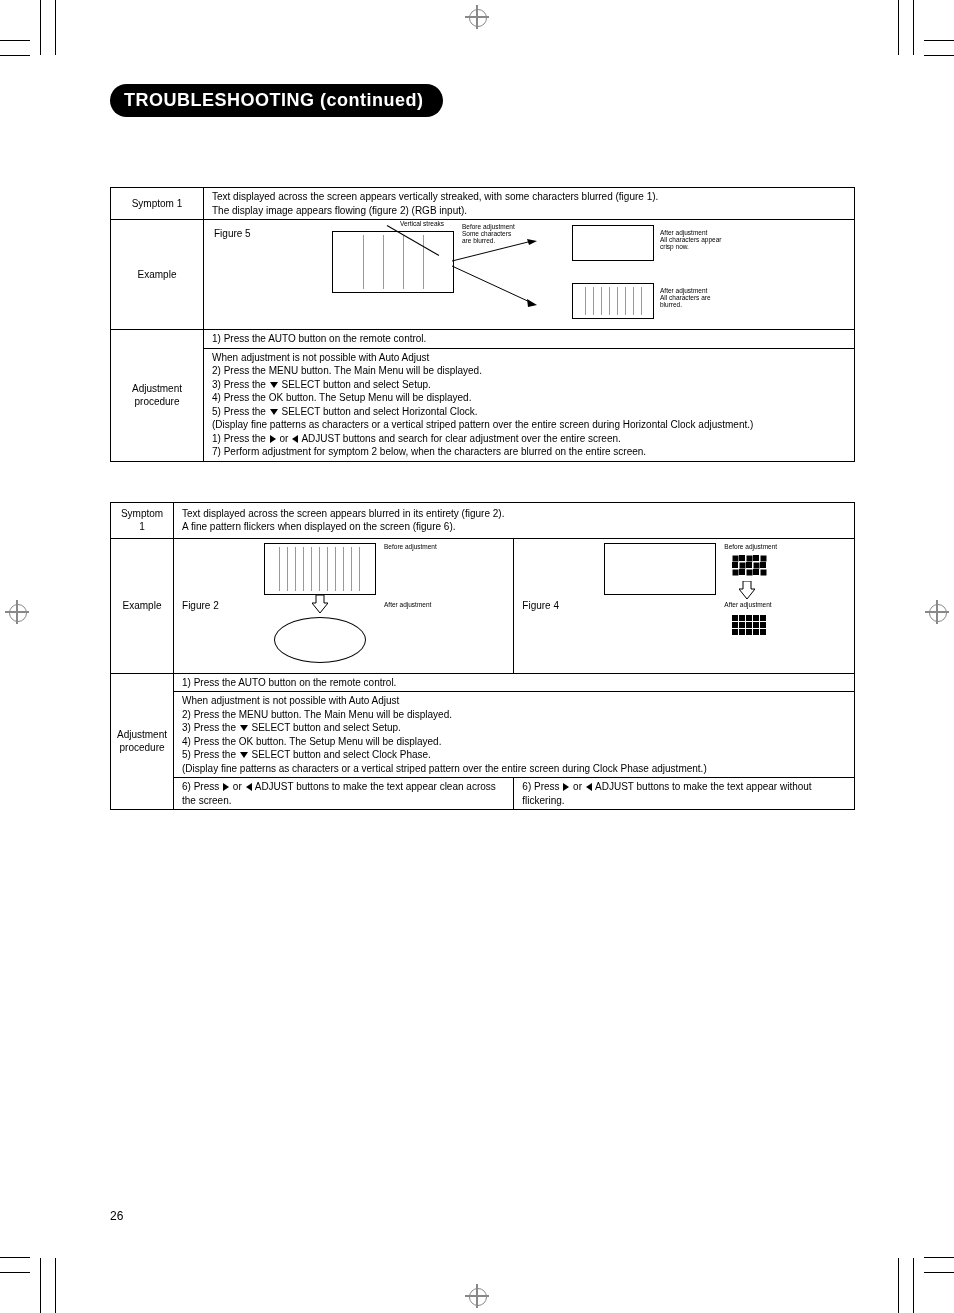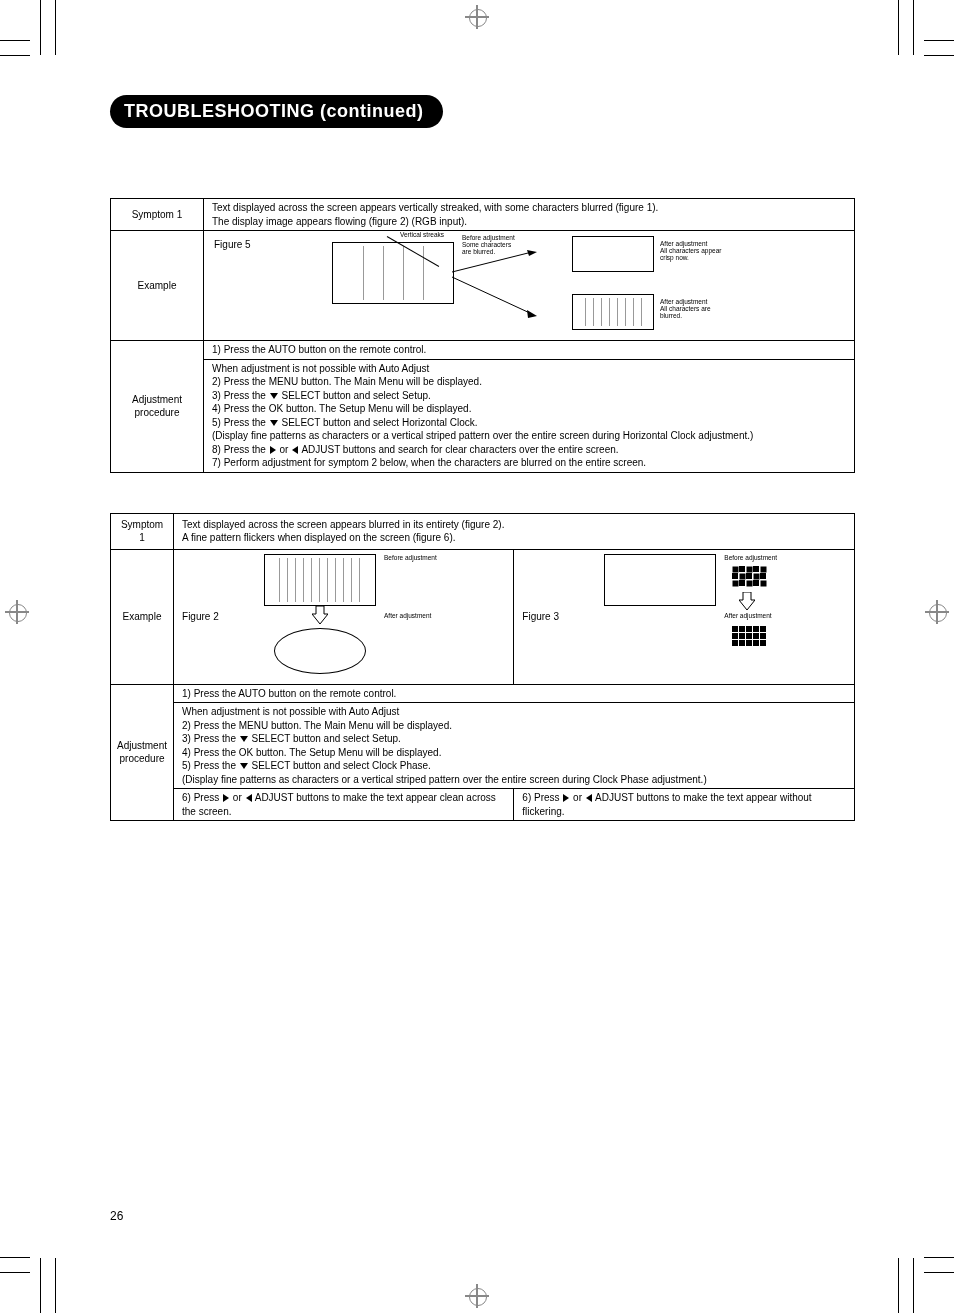--- a/index.html
+++ b/index.html
@@ -6,21 +6,21 @@
   .page{width:954px;height:1313px;margin:0 auto;position:relative;box-sizing:border-box;}
   
   .crop{position:absolute;background:#000;}
   .crop.v{width:1px;height:40px;}
   .crop.h{height:1px;width:40px;}
   .reg{position:absolute;width:24px;height:24px;}
   .reg::before,.reg::after{content:"";position:absolute;background:#888;}
   .reg::before{left:11px;top:0;width:2px;height:24px;}
   .reg::after{top:11px;left:0;height:2px;width:24px;}
   .reg .circ{position:absolute;left:4px;top:4px;width:16px;height:16px;border:1px solid #888;border-radius:50%;}
-  .content{position:absolute;left:110px;top:95px;width:745px;}
+  .content{position:absolute;left:110px;top:84px;width:745px;}
   .pill{background:#000;color:#fff;border-radius:18px;padding:6px 20px 6px 14px;display:inline-block;font-weight:bold;font-size:18px;letter-spacing:0.5px;}
   .pill-grey{background:#b0b0b0;color:#fff;border-radius:14px;padding:4px 18px 4px 12px;display:inline-block;font-weight:bold;font-size:15px;margin-top:24px;letter-spacing:0.5px;}
   table.main{border-collapse:collapse;width:100%;margin-top:70px;font-size:10px;line-height:1.35;}
   table.main td{border:1px solid #000;vertical-align:middle;padding:4px 6px;}
   table.main td.label{width:80px;text-align:center;font-size:10px;}
   table.main td.body{padding:2px 8px;}
   .note{font-size:10px;margin-top:6px;}
   .fig-area{position:relative;height:100px;}
   .fig-label{position:absolute;font-size:10px;}
   .screen-box{position:absolute;border:1px solid #000;background:#fff;}
@@ -136,21 +136,21 @@
       <td class="body">1) Press the AUTO button on the remote control.</td>
     </tr>
     <tr>
       <td class="body">
         <span>When adjustment is not possible with Auto Adjust</span><br>
         <span>2) Press the MENU button. The Main Menu will be displayed.</span><br>
         <span>3) Press the </span><span class="tri-down"></span><span> SELECT button and select Setup.</span><br>
         <span>4) Press the OK button. The Setup Menu will be displayed.</span><br>
         <span>5) Press the </span><span class="tri-down"></span><span> SELECT button and select Horizontal Clock.</span><br>
         <span>(Display fine patterns as characters or a vertical striped pattern over the entire screen during Horizontal Clock adjustment.)</span><br>
-        <span>8) Press the </span><span class="tri-right"></span><span> or </span><span class="tri-left"></span><span> ADJUST buttons and search for clear characters over the entire screen.</span><br>
+        <span>1) Press the </span><span class="tri-right"></span><span> or </span><span class="tri-left"></span><span> ADJUST buttons and search for clear adjustment over the entire screen.</span><br>
         <span>7) Perform adjustment for symptom 2 below, when the characters are blurred on the entire screen.</span>
       </td>
     </tr>
   </tbody>
       </table>
 
 
   
   <table class="main main2">
     <tbody>
@@ -179,21 +179,21 @@
           <div class="vstripe" style="left:94px;"></div>
         </div>
         <span class="tiny" style="left:210px;top:4px;">Before adjustment</span>
         <svg style="position:absolute;left:138px;top:56px;width:16px;height:18px;">
                 <path d="M4 0 L4 8 L0 8 L8 18 L16 8 L12 8 L12 0 Z" fill="#fff" stroke="#000"></path>
               </svg>
         <span class="tiny" style="left:210px;top:62px;">After adjustment</span>
         <div class="circle-outline" style="left:100px;top:78px;width:90px;height:44px;"></div>
       </td>
       <td class="body" style="position:relative;width:50%;">
-        <span class="fig-label" style="position:relative;">Figure 3</span>
+        <span class="fig-label" style="position:relative;">Figure 4</span>
         <div class="screen-box" style="left:90px;top:4px;width:110px;height:50px;"></div>
         <span class="tiny" style="left:210px;top:4px;">Before adjustment</span>
         <div class="grid-box dist" style="left:218px;top:16px;">
           <div></div>
                 <div></div>
                 <div></div>
                 <div></div>
                 <div></div>
           <div></div>
                 <div></div>

